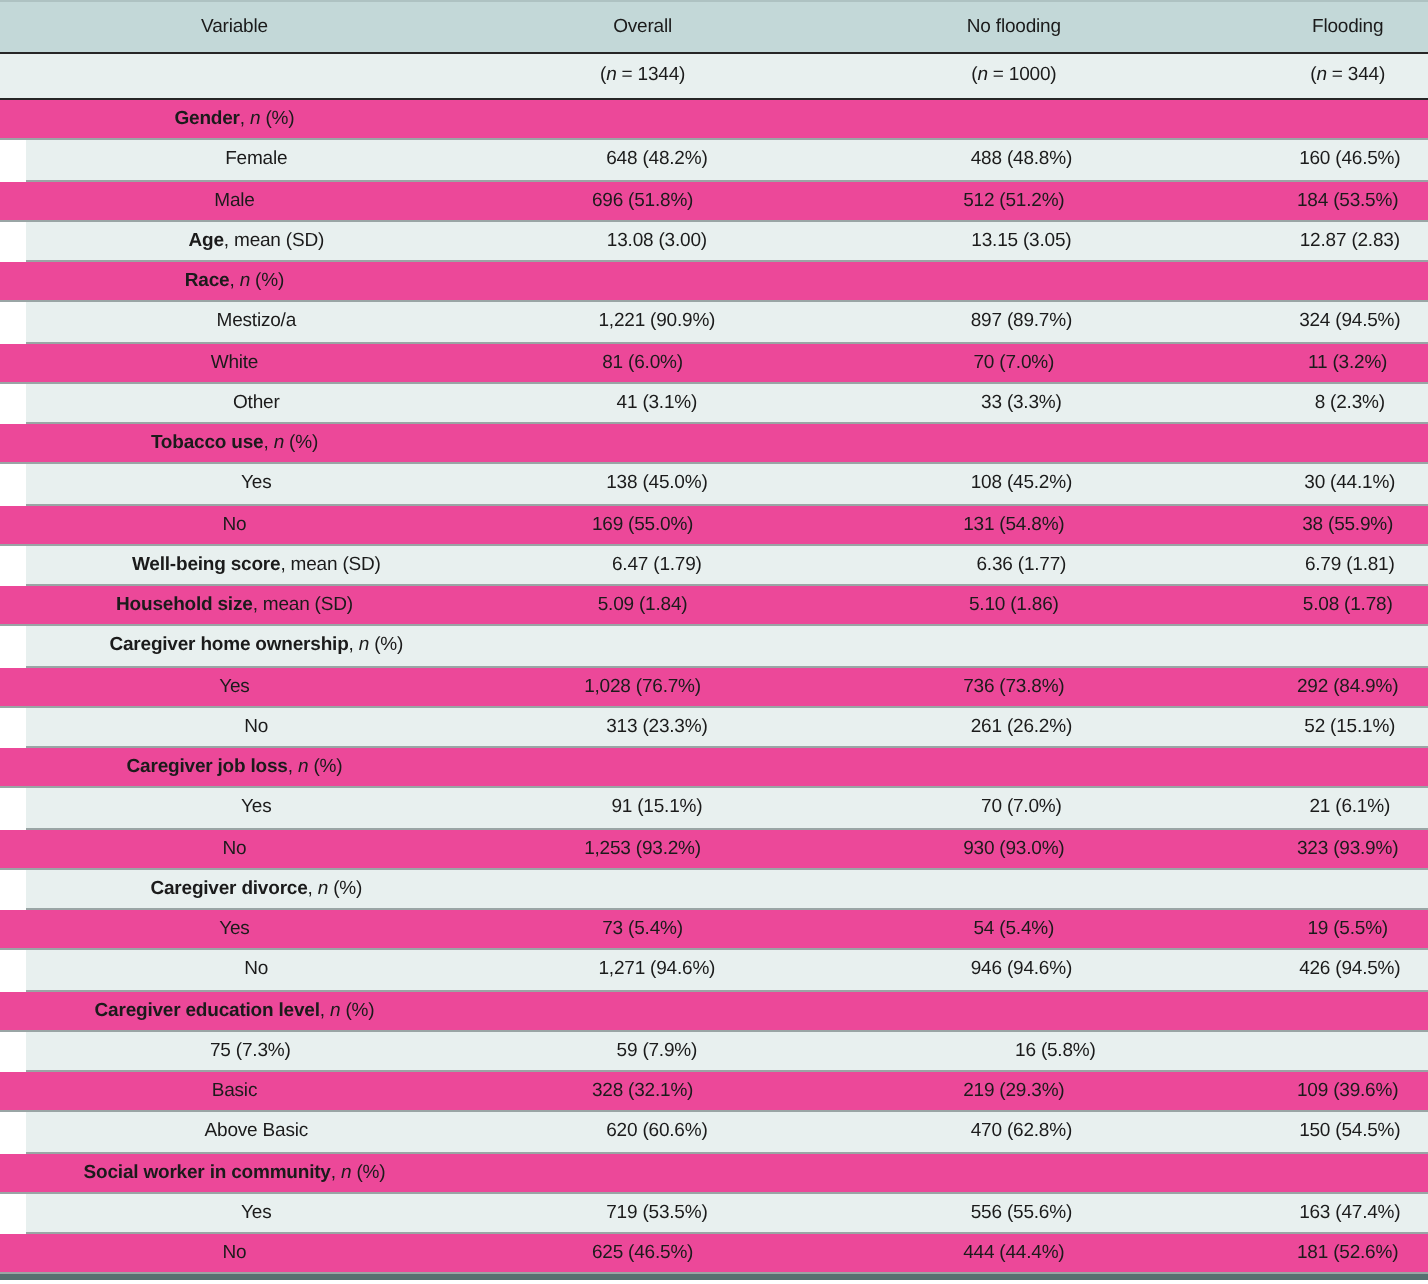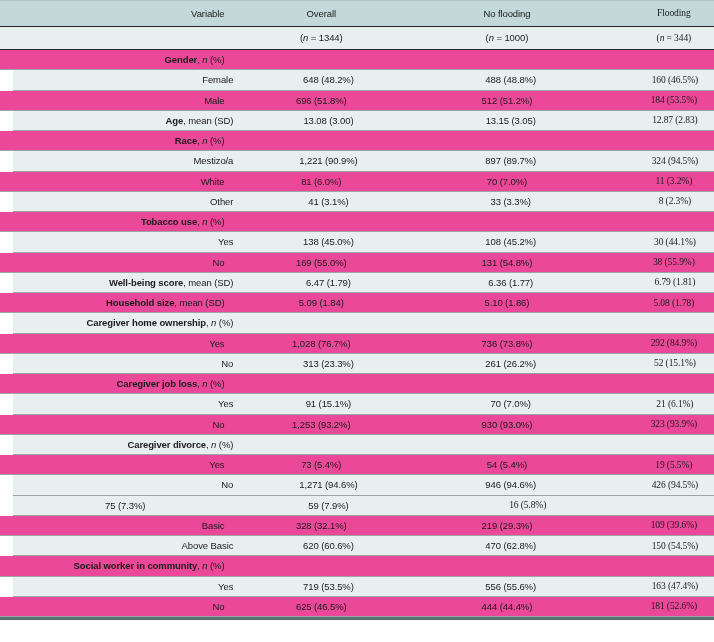--- a/index.html
+++ b/index.html
@@ -6,23 +6,23 @@
   body{width:714px;font-family:"Liberation Sans","DejaVu Sans",sans-serif;color:#1b1b1b;
        -webkit-font-smoothing:antialiased;}
   .table{width:714px;border-top:1px solid #aec2c2;border-bottom:3px solid #567070;
          font-size:9.5px;letter-spacing:-0.1px;}
   .row{display:grid;grid-template-columns:32% 26% 26% 16%;align-items:center;}
   .thead{height:24.5px;border-bottom:1.5px solid #262626;background:var(--header-bg,#c3d8d8);}
   .nrow{height:22.5px;border-bottom:1.5px solid #262626;background:var(--stripe-bg,#e8f0ef);}
   .brow{height:19.25px;border-bottom:1px solid #9aa5a5;background:#ec4899;}
   .brow.alt{background:var(--stripe-bg,#e8f0ef);margin-left:13px;}
   .c{padding:0 4px;white-space:nowrap;overflow:hidden;}
-  .c1{text-align:right;padding-left:10px;}
+  .c1{text-align:center;padding-left:10px;}
   .c2,.c3,.c4{text-align:center;}
-  .c4{padding-left:38px;box-sizing:border-box;font-family:Liberation Serif, serif;}
+  .c4{padding-left:38px;box-sizing:border-box;}
   .b{font-weight:bold;}
   i{font-style:italic;}
 </style>
 </head>
 <body>
 
 <div class="table">
   <div class="row thead">
     <div class="c c1">Variable</div>
     <div class="c c2">Overall</div>
@@ -161,20 +161,26 @@
         <div class="c c2">73 (5.4%)</div>
         <div class="c c3">54 (5.4%)</div>
         <div class="c c4">19 (5.5%)</div>
       </div>
       <div class="row brow alt">
         <div class="c c1">No</div>
         <div class="c c2">1,271 (94.6%)</div>
         <div class="c c3">946 (94.6%)</div>
         <div class="c c4">426 (94.5%)</div>
       </div>
+      <div class="row brow">
+        <div class="c c1"><span class="b">Caregiver education level</span>, <i>n</i> (%)</div>
+        <div class="c c2"></div>
+        <div class="c c3"></div>
+        <div class="c c4"></div>
+      </div>
       <div class="row brow alt">
         <div class="c c2">75 (7.3%)</div>
         <div class="c c3">59 (7.9%)</div>
         <div class="c c4">16 (5.8%)</div>
       </div>
       <div class="row brow">
         <div class="c c1">Basic</div>
         <div class="c c2">328 (32.1%)</div>
         <div class="c c3">219 (29.3%)</div>
         <div class="c c4">109 (39.6%)</div>

